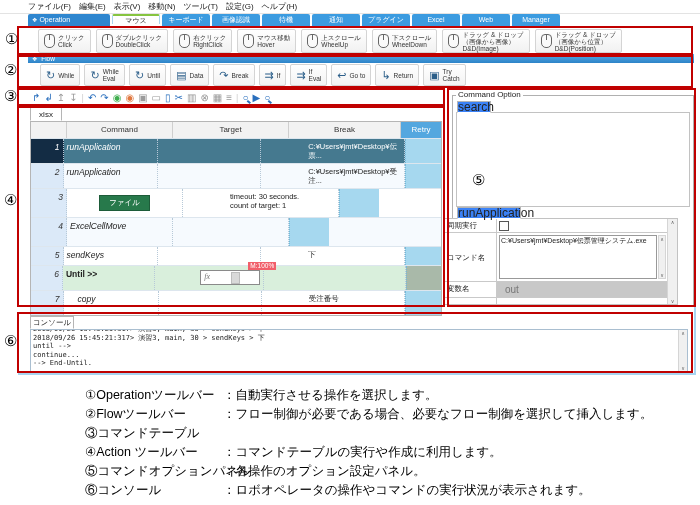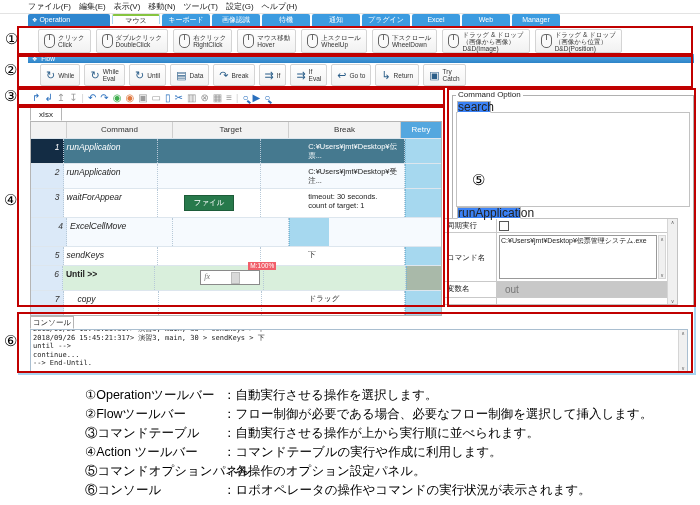--- a/index.html
+++ b/index.html
@@ -327,21 +327,20 @@
             
           </div>
           <div class="c cval val">
             <div>C:¥Users¥jmt¥Desktop¥受注...</div>
             <div></div>
           </div>
           <div class="c cret retry"></div>
         </div>
         <div class="trow h28">
           <div class="c cn n">3</div>
-          <div class="c ccmd cmd">waitForAppear</div>
           <div class="c ctgt tgt">
             <span class="tbtn">ファイル</span>
 
           </div>
           <div class="c cval val">
             <div>timeout: 30 seconds.</div>
             <div>count of target: 1</div>
           </div>
           <div class="c cret retry"></div>
         </div>
@@ -384,21 +383,21 @@
           <div class="c cret retry"></div>
         </div>
         <div class="trow indent h24">
           <div class="c cn n">7</div>
           <div class="c ccmd cmd">copy</div>
           <div class="c ctgt tgt">
             
             
           </div>
           <div class="c cval val">
-            <div>ドラッグ</div>
+            <div>受注番号</div>
             <div></div>
           </div>
           <div class="c cret retry"></div>
         </div>
       </div>
   </div>
 
   <div class="grouplabel">Command Option</div>
   <div class="groupbox"></div>
   <div class="ptab searchtab">search</div>
@@ -477,21 +476,20 @@
   <div class="lrow">
         <span class="lhead"><span>①</span><span>Operationツールバー</span></span>
         <span class="ldesc">：自動実行させる操作を選択します。</span>
       </div>
       <div class="lrow">
         <span class="lhead"><span>②</span><span>Flowツールバー</span></span>
         <span class="ldesc">：フロー制御が必要である場合、必要なフロー制御を選択して挿入します。</span>
       </div>
       <div class="lrow">
         <span class="lhead"><span>③</span><span>コマンドテーブル</span></span>
-        <span class="ldesc">：自動実行させる操作が上から実行順に並べられます。</span>
       </div>
       <div class="lrow">
         <span class="lhead"><span>④</span><span>Action ツールバー</span></span>
         <span class="ldesc">：コマンドテーブルの実行や作成に利用します。</span>
       </div>
       <div class="lrow">
         <span class="lhead"><span>⑤</span><span>コマンドオプションパネル</span></span>
         <span class="ldesc">：各操作のオプション設定パネル。</span>
       </div>
       <div class="lrow">

